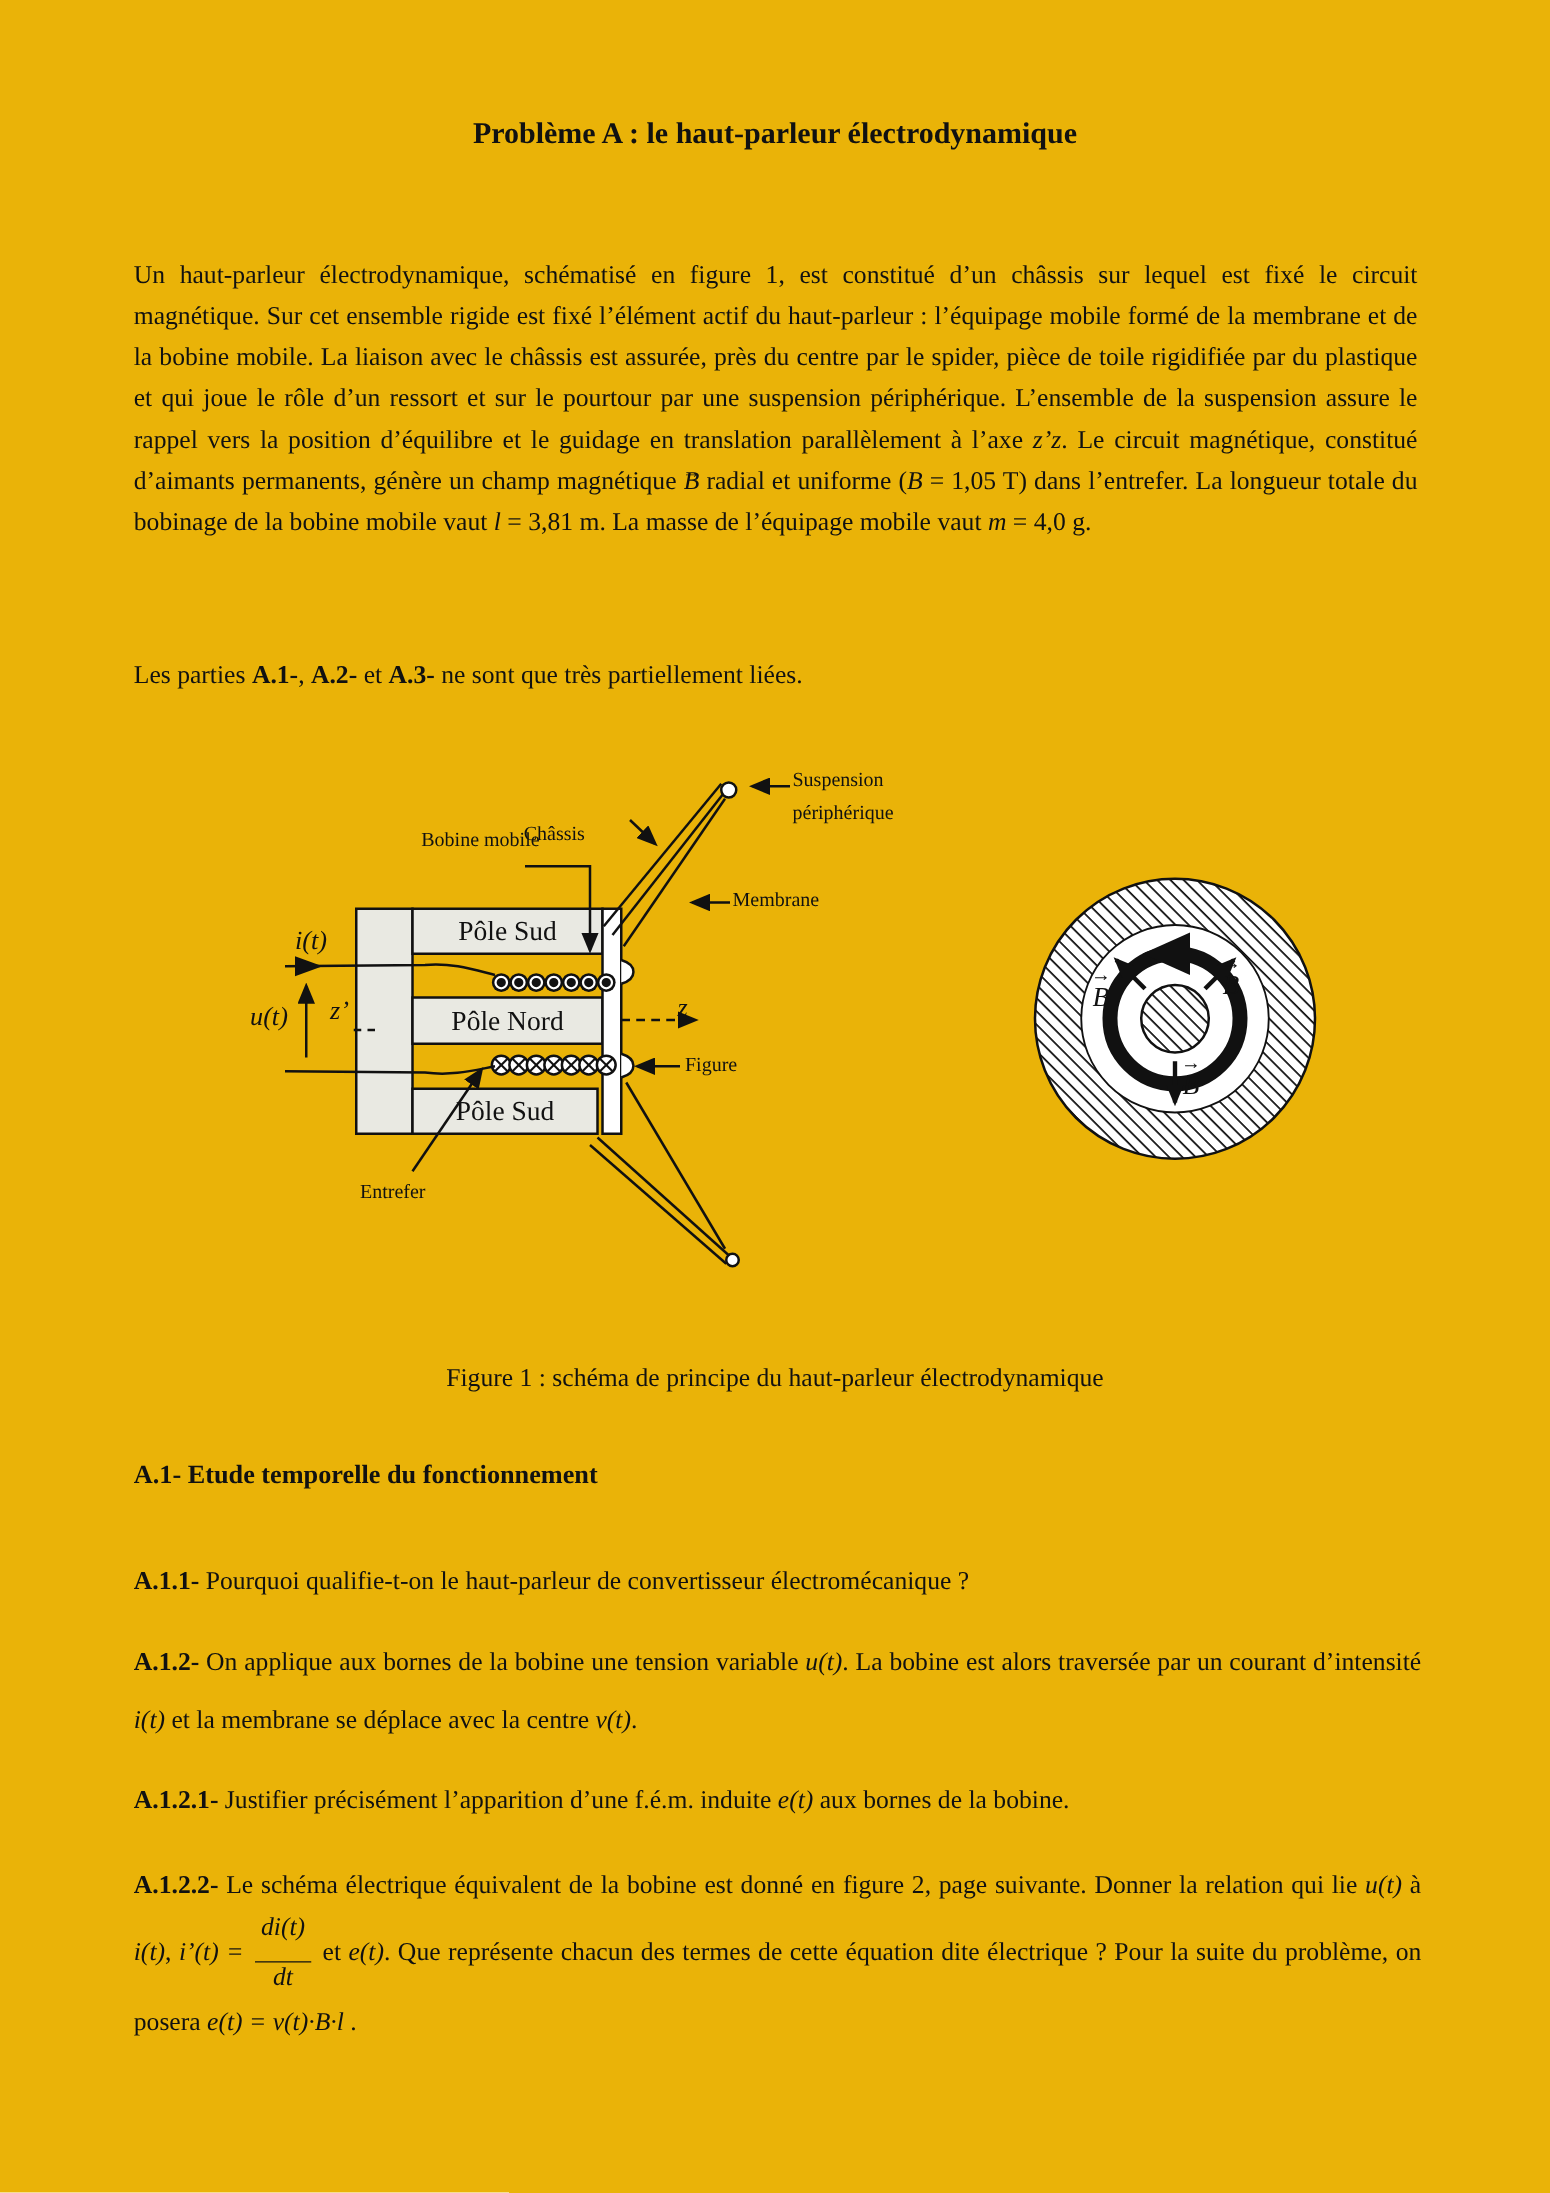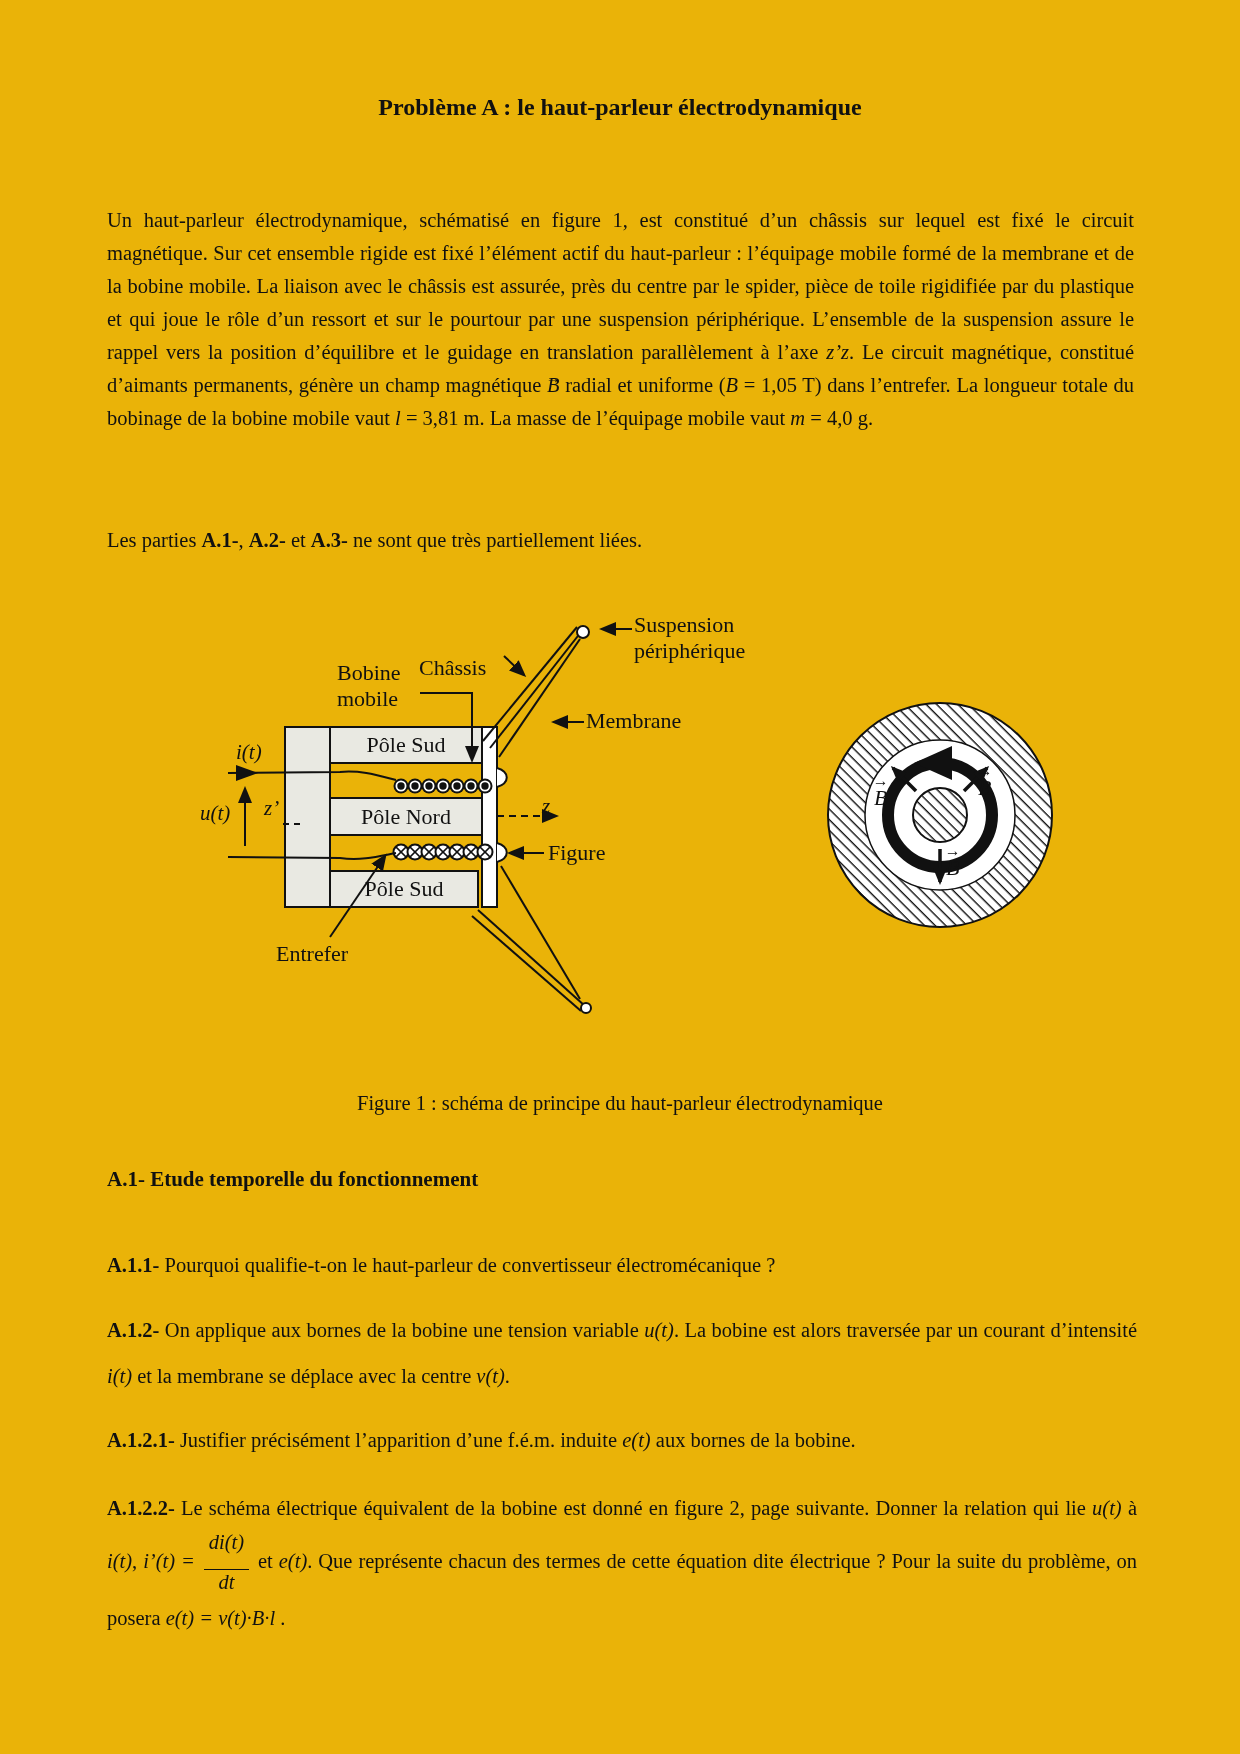--- a/index.html
+++ b/index.html
@@ -9,21 +9,21 @@
   .title{left:0;top:94px;width:1240px;text-align:center;font-weight:bold;font-size:24px;}
   .body-par{left:107px;width:1027px;font-size:20.5px;line-height:33px;text-align:justify;}
   .intro{top:183px;}
   .parties{top:503px;text-align:left;}
   .b{font-weight:bold;text-align:center;}
   .m{font-style:italic;}
   .vec{position:relative;font-style:italic;}
   .vec::after{content:"\2192";position:absolute;left:50%;transform:translateX(-50%);
               top:-0.80em;font-size:0.72em;font-style:normal;}
   .figwrap{left:0;top:545px;width:1240px;height:480px;}
-  .figlabel{position:absolute;font-size:22px;line-height:26px;white-space:nowrap;}
+  .figlabel{position:absolute;font-size:16px;line-height:26px;white-space:nowrap;}
   .wrap2{white-space:normal;}
   .polelabel{position:absolute;display:flex;align-items:center;justify-content:center;
              font-size:22px;}
   .mathlab{position:absolute;font-style:italic;font-size:21px;}
   .caption{left:0;top:1092px;width:1240px;text-align:center;font-size:20.5px;}
   .heading{left:107px;top:1167px;width:1027px;font-weight:bold;font-size:21px;}
   .q{left:107px;width:1030px;font-size:20.5px;}
   .q111{top:1228px;line-height:33px;}
   .q112{top:1286px;line-height:46px;text-align:justify;}
   .q1121{top:1403px;line-height:33px;}
@@ -179,21 +179,21 @@
           <line x1="940" y1="849" x2="940" y2="882" marker-end="url(#ah)"></line>
         </g>
       </g>
     </svg>
 
     <span class="figlabel wrap2" style="left:337px;top:115px;width:100px;">Bobine mobile</span>
     <span class="figlabel" style="left:419px;top:94px;margin-top:16px;">Châssis</span>
     <span class="figlabel wrap2" style="left:634px;top:67px;width:150px;">Suspension périphérique</span>
     <span class="figlabel" style="left:586px;top:163px;">Membrane</span>
     <span class="figlabel" style="left:548px;top:295px;">Figure</span>
-    <span class="figlabel" style="left:276px;top:396px;">Entrefer</span>
+    <span class="figlabel" style="left:288px;top:396px;">Entrefer</span>
 
     <span class="polelabel" style="left:330px;top:182px;width:152px;height:36px;">Pôle Sud</span>
     <span class="polelabel" style="left:330px;top:253px;width:152px;height:37px;">Pôle Nord</span>
     <span class="polelabel" style="left:330px;top:326px;width:148px;height:36px;">Pôle Sud</span>
 
     <span class="mathlab" style="left:236px;top:195px;">i(t)</span>
     <span class="mathlab" style="left:200px;top:256px;">u(t)</span>
     <span class="mathlab" style="left:264px;top:251px;">z’</span>
     <span class="mathlab" style="left:542px;top:249px;">z</span>
     <span class="mathlab vec" style="left:874px;top:240px;font-size:22px;">B</span>

